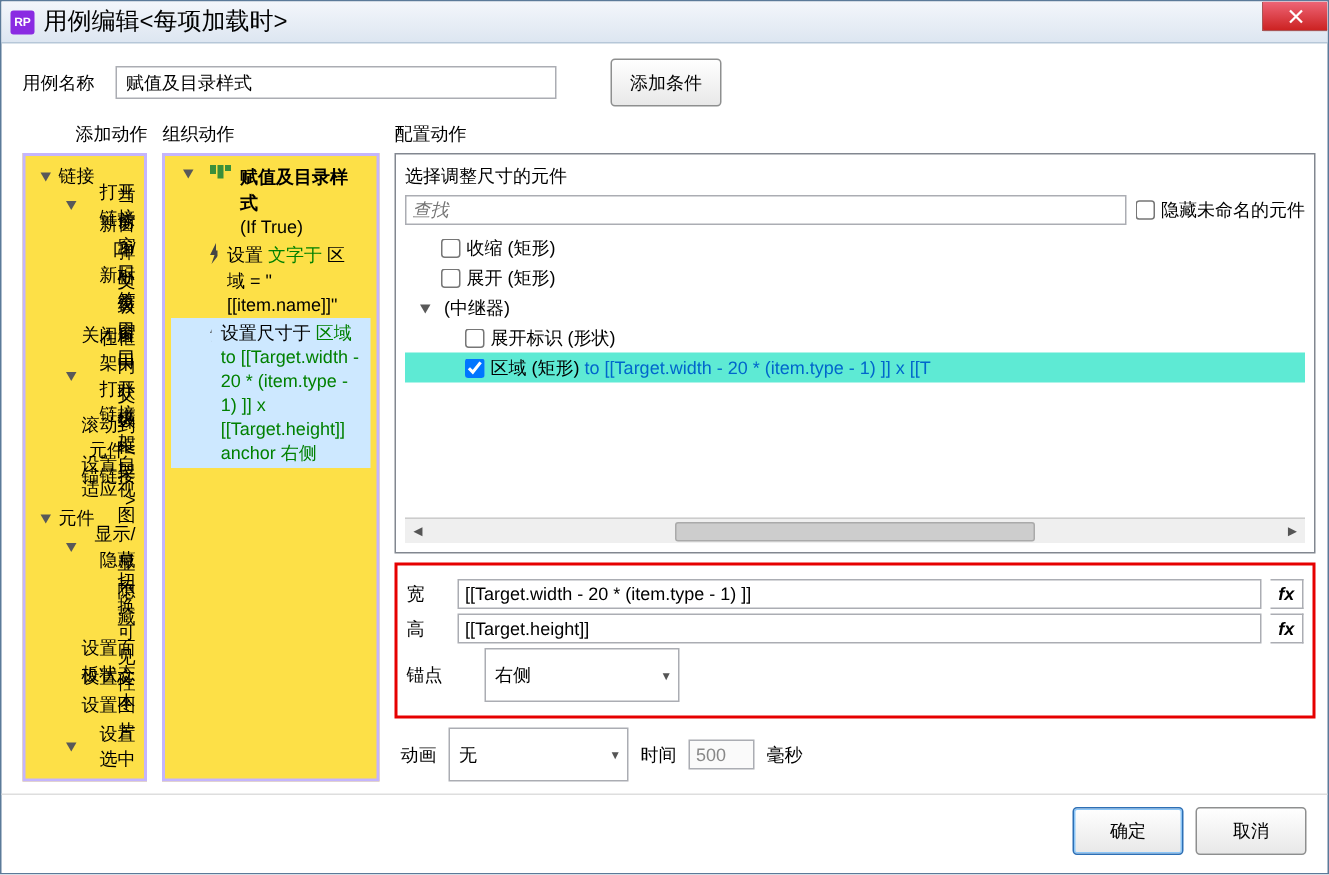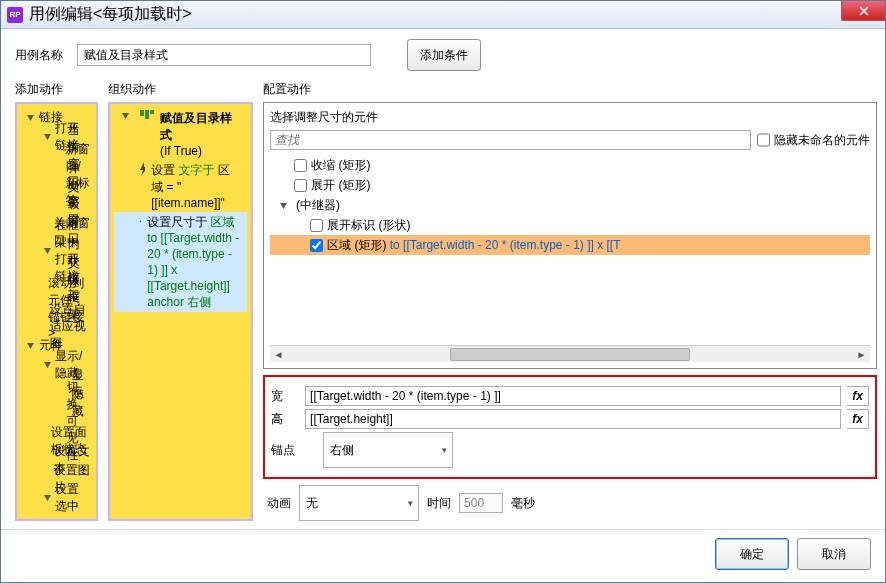--- a/index.html
+++ b/index.html
@@ -12,39 +12,39 @@
 .close-btn svg { stroke: #fff; stroke-width: 1.5; }
 .toolbar { padding: 10px 14px; display: flex; align-items: center; gap: 6px; }
 .label-cell { min-width: 56px; }
 .input-flat { height: 22px; border: 1px solid #abadb3; padding: 2px 6px; font-size: 12px; background: #fff; }
 .usecase-name { width: 294px; }
 .btn { height: 32px; padding: 0 12px; background: linear-gradient(#fff, #e8e8e8); border: 1px solid #8e8f8f; border-radius: 3px; font-size: 12px; cursor: pointer; }
 .btn-default { border: 1px solid #2d6fb5; box-shadow: inset 0 0 0 1px #8cc6f7; }
 .btn:disabled { color: #999; border-color:#bbb; background:#f0f0f0; }
 .cols { display: flex; flex: 1; padding: 0 14px 8px 14px; gap: 10px; min-height: 0; }
 .col { display: flex; flex-direction: column; min-height: 0; }
-.col1 { width: 228px; } .col2 { width: 262px; } .col3 { flex: 1; }
+.col1 { width: 228px; text-align: right; } .col2 { width: 262px; } .col3 { flex: 1; }
 .col-header { font-size: 12px; margin-bottom: 4px; }
 .panel { flex: 1; border: 2px solid #c4b5fd; background: #fde047; overflow: auto; padding: 4px 0; }
 .row { display: flex; align-items: center; height: 19px; padding: 0 6px; }
 .toggle { width: 11px; height: 11px; display: inline-flex; align-items: center; justify-content: center; margin-right: 3px; }
 .toggle svg { fill: #595959; }
 .org-row { display: flex; align-items: flex-start; padding: 2px 6px; gap: 6px; }
 .org-row.sel { background: #cde8ff; }
 .bolt { width: 14px; }
 .green { color: #008000; }
 .cfg-top { border: 1px solid #828790; padding: 6px; display: flex; flex-direction: column; gap: 4px; flex:1; min-height:0;}
 .cfg-subtitle { font-size: 12px; }
 .search-row { display: flex; align-items: center; gap: 6px; }
 .search-row input { flex: 1; height: 20px; border: 1px solid #abadb3; font-style: italic; color: #888; padding: 0 4px; font-size: 12px;}
 .chk-row { display: flex; align-items: center; height: 20px; gap: 4px; padding-left: 8px; }
 .chk-row input { margin: 0; }
 .cfg-tree { flex: 1; border-top: 1px solid transparent; overflow: auto; position:relative;}
 .cfg-tree-inner{ min-width: 600px;}
-.sel-blue { background: #fdba74; }
+.sel-blue { background: #5eead4; }
 .expr-blue { color: #0066cc; }
 .scroll-track { height: 17px; background: #efefef; border-top: 1px solid #ccc; position: relative; display:flex; align-items:center;}
 .scroll-thumb { position:absolute; left:30%; width:40%; height: 13px; top:2px; background: #cdcdcd; border: 1px solid #aaa; border-radius:2px;}
 .scroll-arrow { width: 17px; height: 15px; display:inline-flex; align-items:center; justify-content:center; font-size:10px; color:#555;}
 .red-box { border: 2px solid #e60000; padding: 6px; margin-top: 6px; }
 .field-row { display: flex; align-items: center; gap: 6px; margin: 3px 0; }
 .field-row .lbl { width: 28px; }
 .field-row input.long { flex: 1; height: 20px; border: 1px solid #abadb3; padding: 0 4px; font-size:12px;}
 .fx { width: 22px; height: 20px; border: 1px solid #abadb3; border-left: none; display: inline-flex; align-items: center; justify-content: center; font-style: italic; font-weight: bold; background: #fff; cursor:pointer; font-size: 12px;}
 .select { height: 36px; border: 1px solid #abadb3; background: #fff; position: relative; display: inline-flex; align-items: center; padding: 0 18px 0 6px; font-size: 12px; cursor:pointer;}

